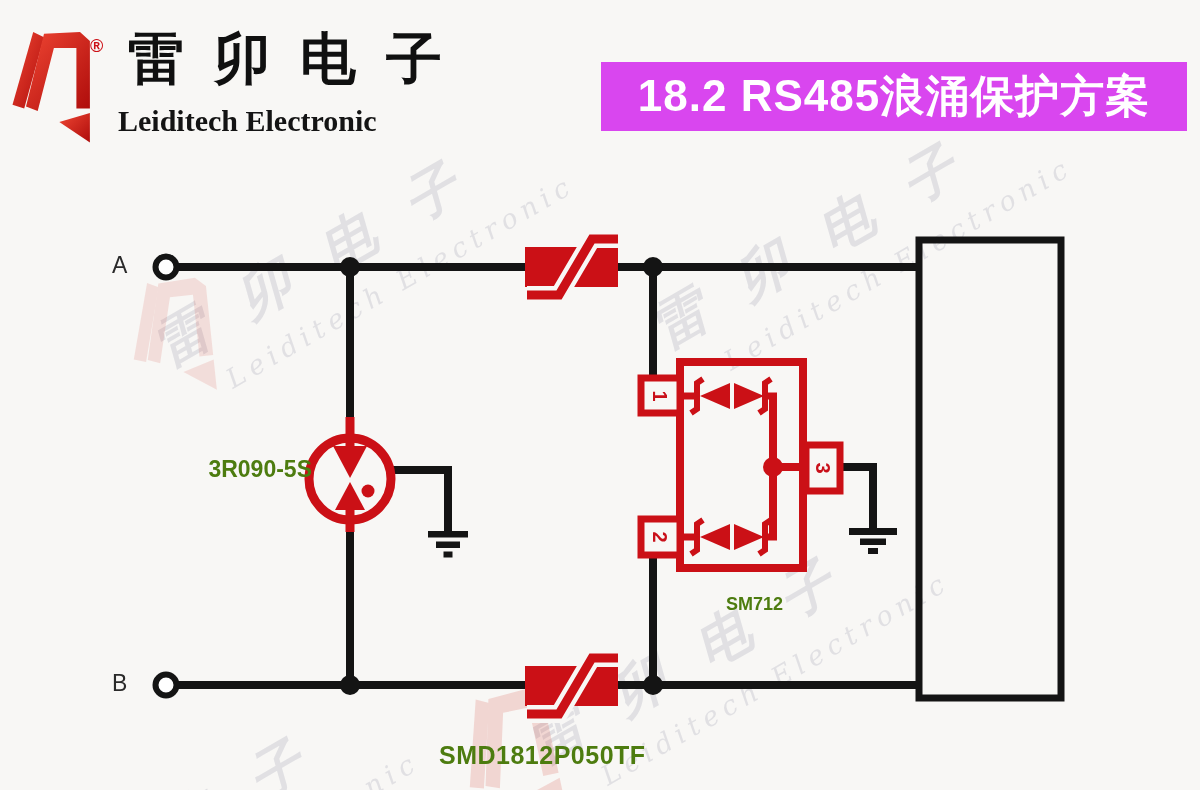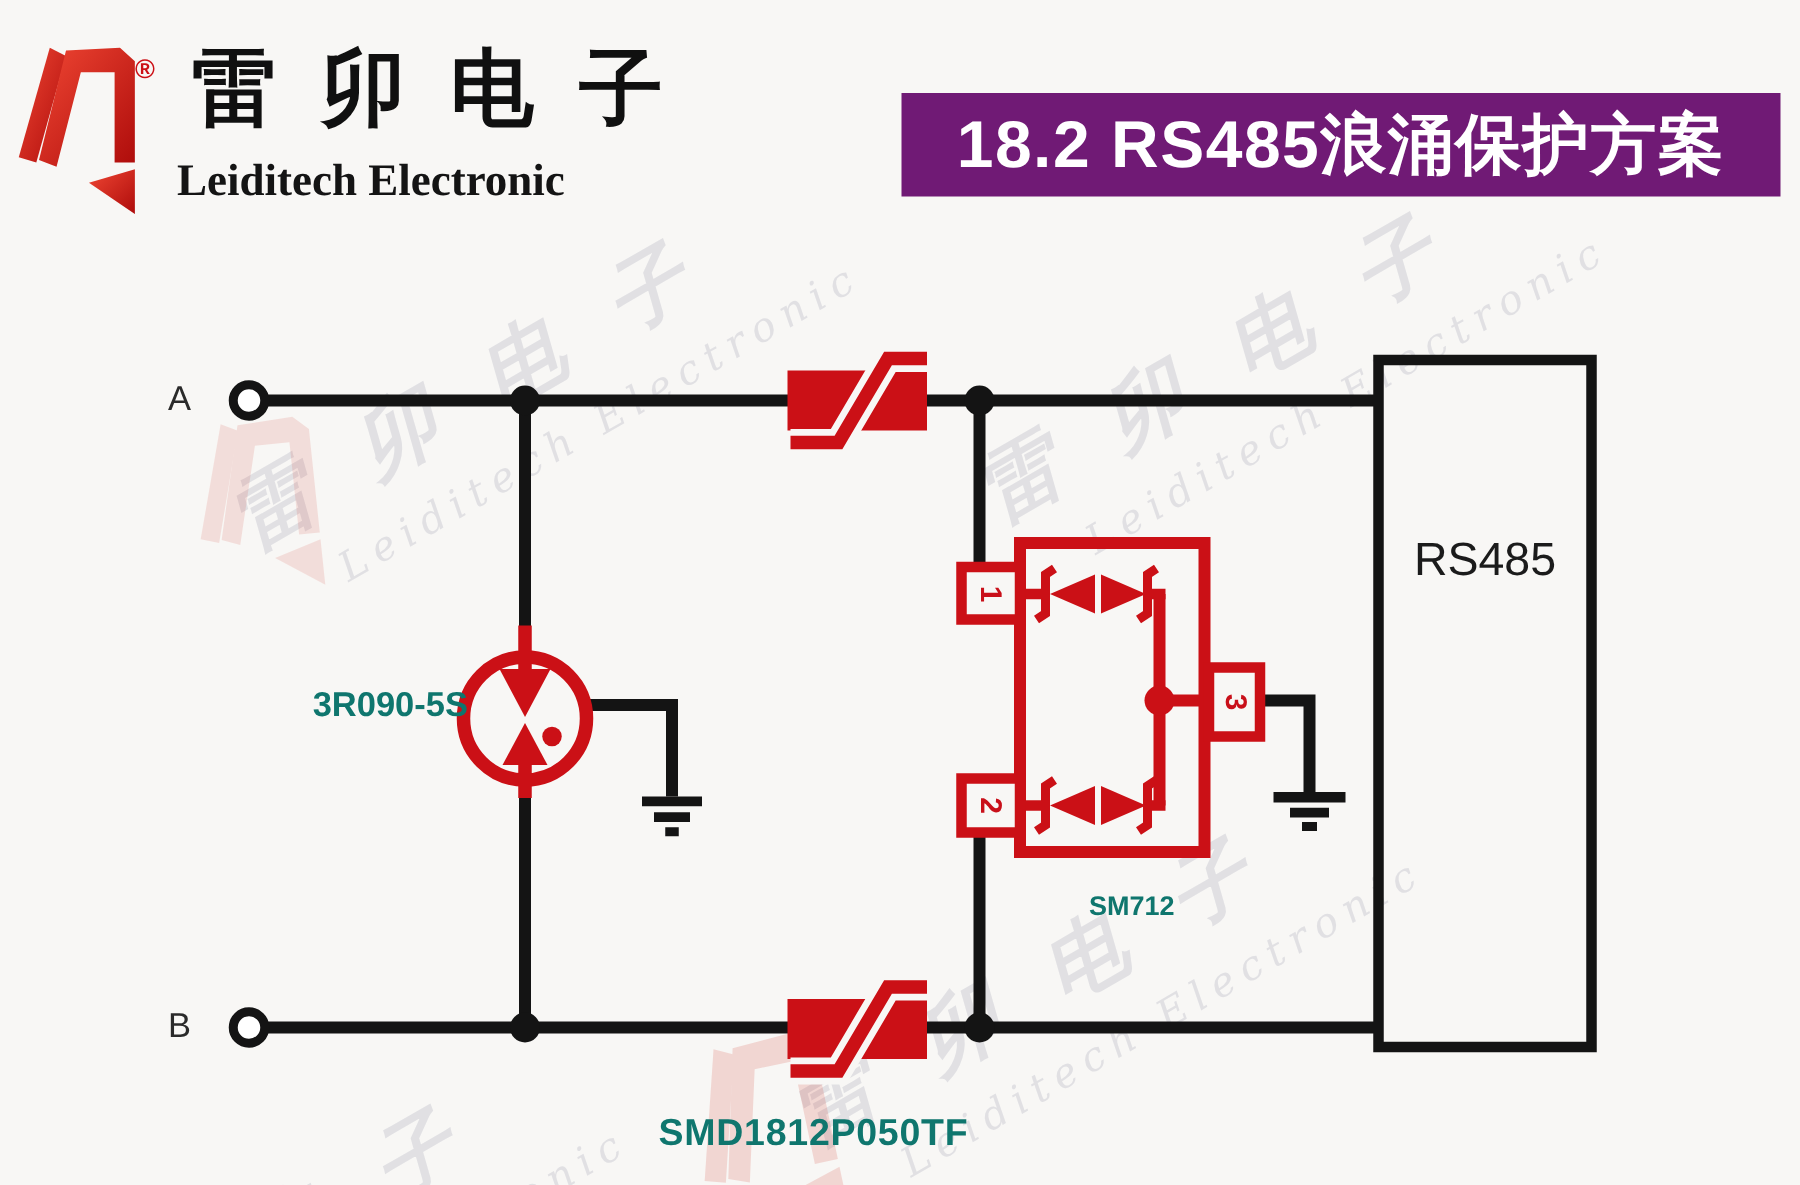--- a/index.html
+++ b/index.html
@@ -27,30 +27,30 @@
     font-size:56px; letter-spacing:30px; color:#101010; white-space:nowrap;
   }
   .brand-en{
     position:absolute; left:118px; top:104px; z-index:4;
     font-family:"Liberation Serif", serif; font-weight:bold;
     font-size:30px; color:#141414; white-space:nowrap;
   }
   
   .banner{
     position:absolute; left:601px; top:62px; width:586px; height:69px; z-index:4;
-    background:#701a75; color:#ffffff;
+    background:#d946ef; color:#ffffff;
     display:flex; align-items:center; justify-content:center;
     font-size:44px; font-weight:bold; white-space:nowrap; letter-spacing:1px;
   }
   
   .circuit{position:absolute; inset:0; z-index:2;}
   
   .lbl{position:absolute; z-index:3; white-space:nowrap;}
   .lbl-term{font-size:23px; color:#2a2a2a; font-weight:500;}
-  .lbl-red{color:#0f766e; font-weight:bold;}
+  .lbl-red{color:#4d7c0f; font-weight:bold;}
   .lbl-gdt{left:180px; top:456px; width:132px; text-align:right; font-size:23px;}
   .lbl-tvs{left:726px; top:594px; font-size:18px;}
   .lbl-fuse{left:427px; top:741px; font-size:25px; letter-spacing:.5px;margin-left:12px;}
   .pin-num{
     width:24px; height:24px; display:flex; align-items:center; justify-content:center;
     transform:rotate(90deg); font-size:20px; font-weight:bold; color:#c9101a;
   }
   .chip-label{
     left:919px; top:352px; width:142px; text-align:center;
     font-size:31px; font-weight:500; color:#1b1b1b; line-height:41px;
@@ -201,16 +201,15 @@
 
   <div class="lbl lbl-red lbl-gdt">3R090-5S</div>
   <div class="lbl lbl-red lbl-tvs">SM712</div>
   <div class="lbl lbl-red lbl-fuse">SMD1812P050TF</div>
 
   <div class="lbl pin-num" style="left:648px; top:384px;">1</div>
   <div class="lbl pin-num" style="left:648px; top:525px;">2</div>
   <div class="lbl pin-num" style="left:811px; top:456px;">3</div>
 
   <div class="lbl chip-label">
-    <div>RS485</div>
   </div>
 
 </div>
 
 </body></html>

